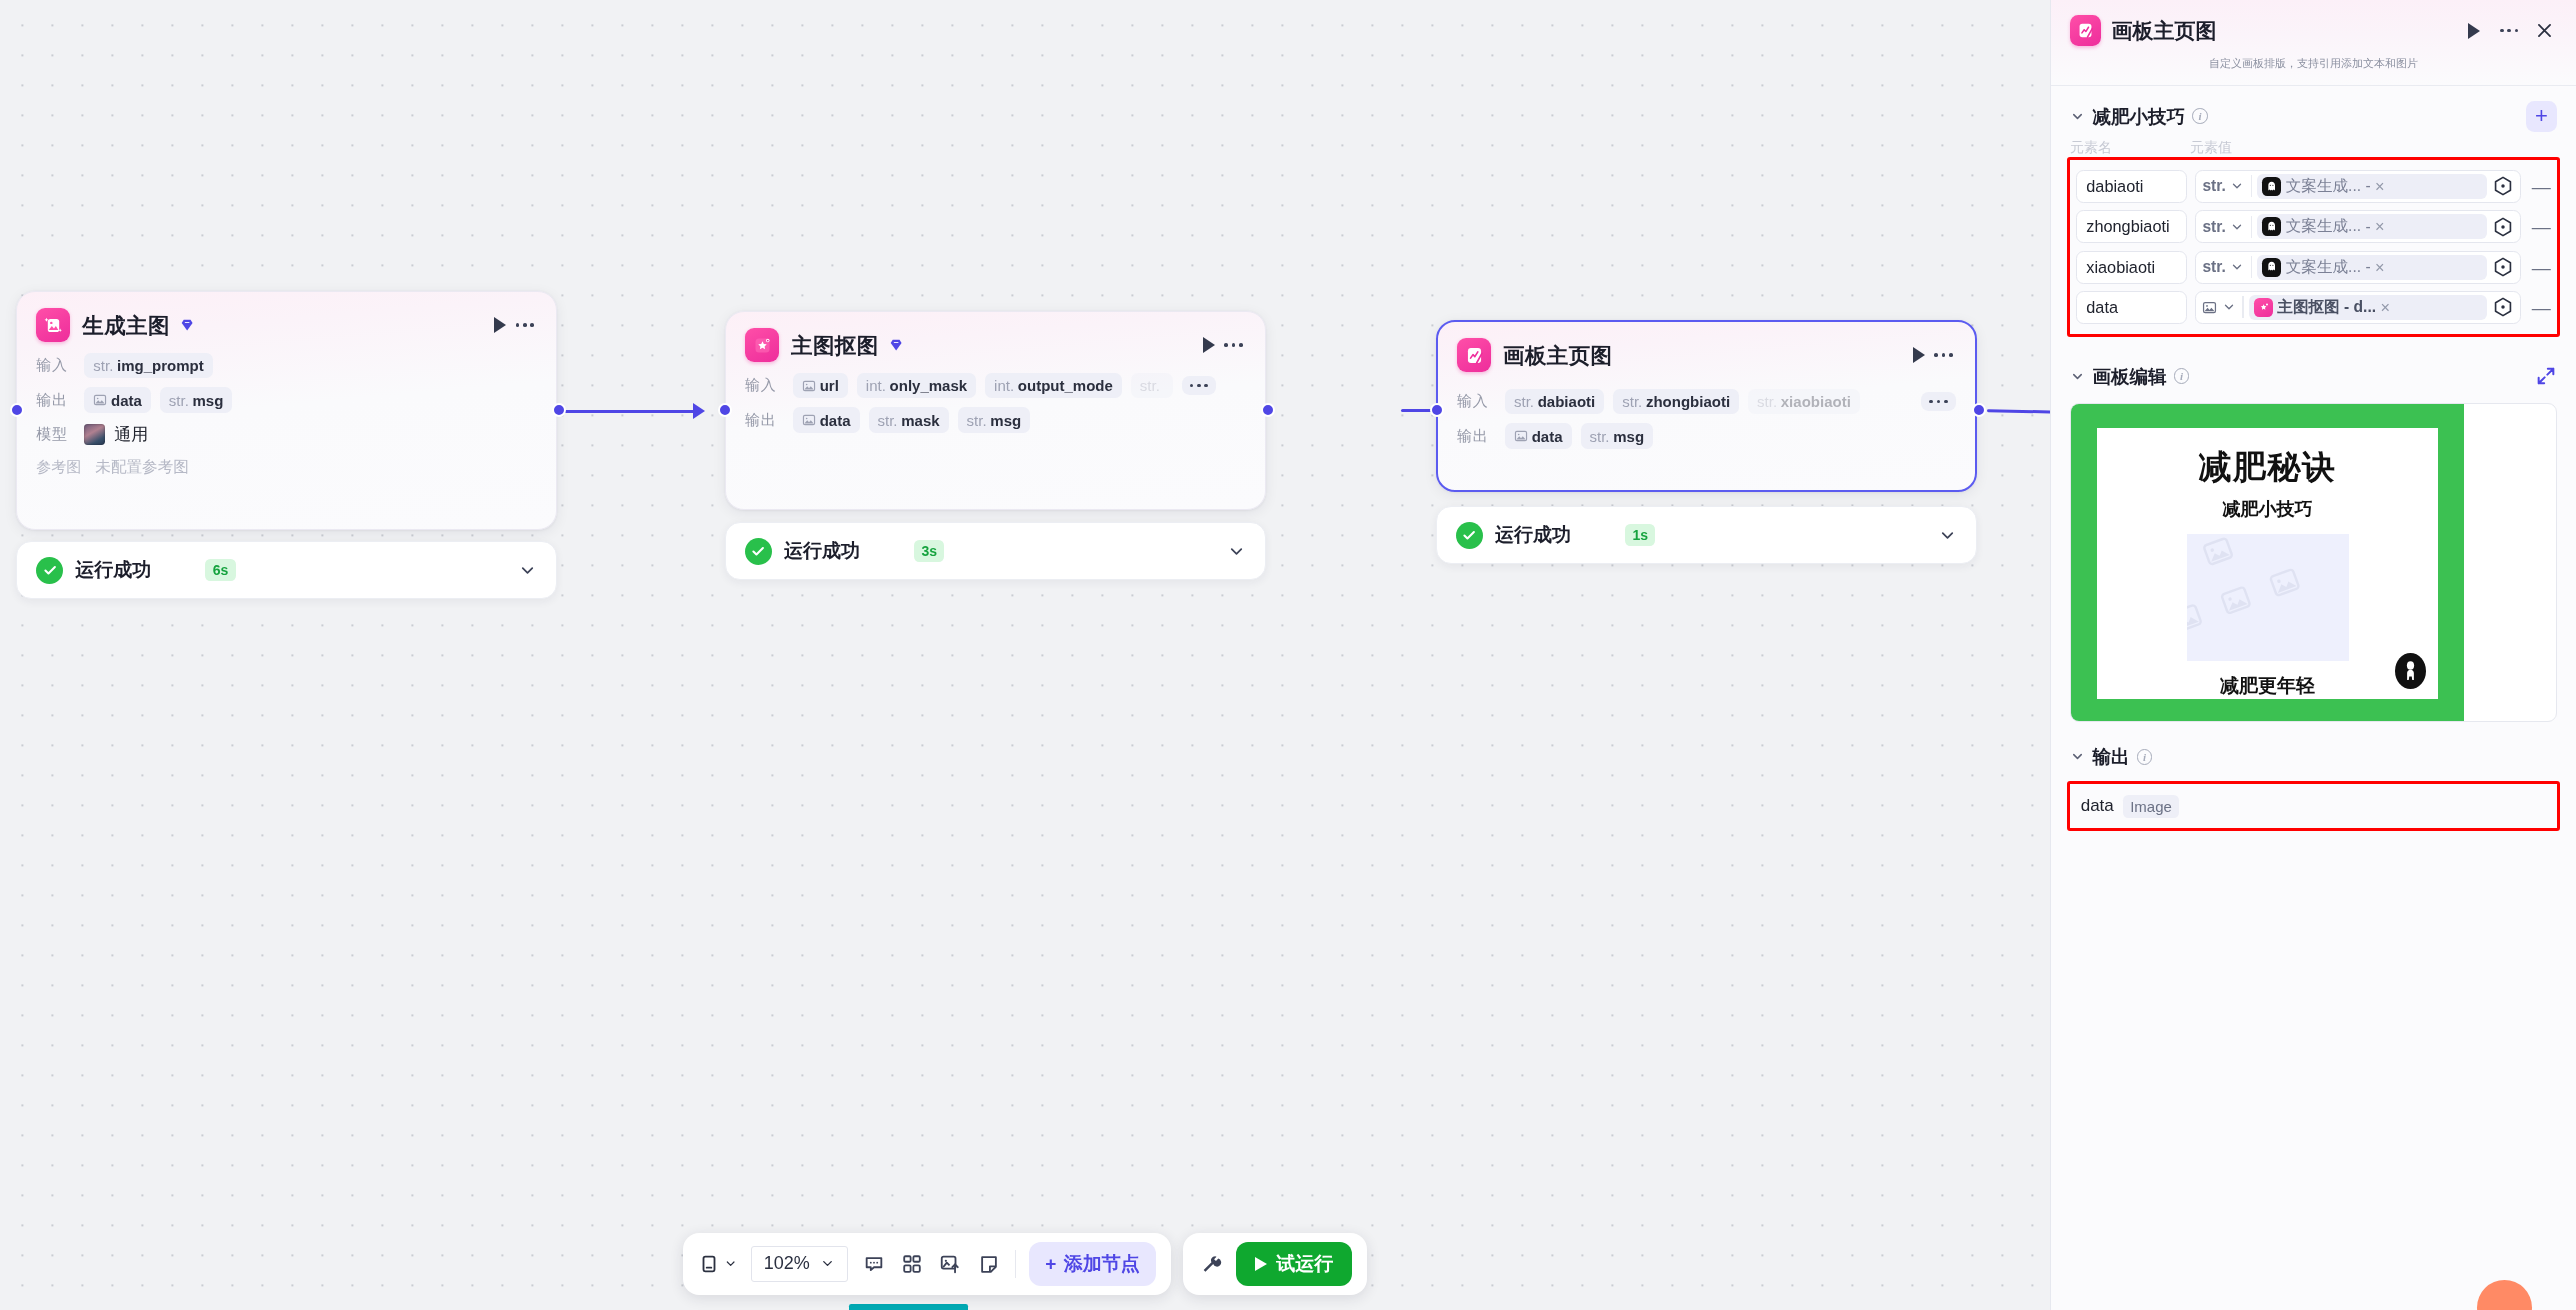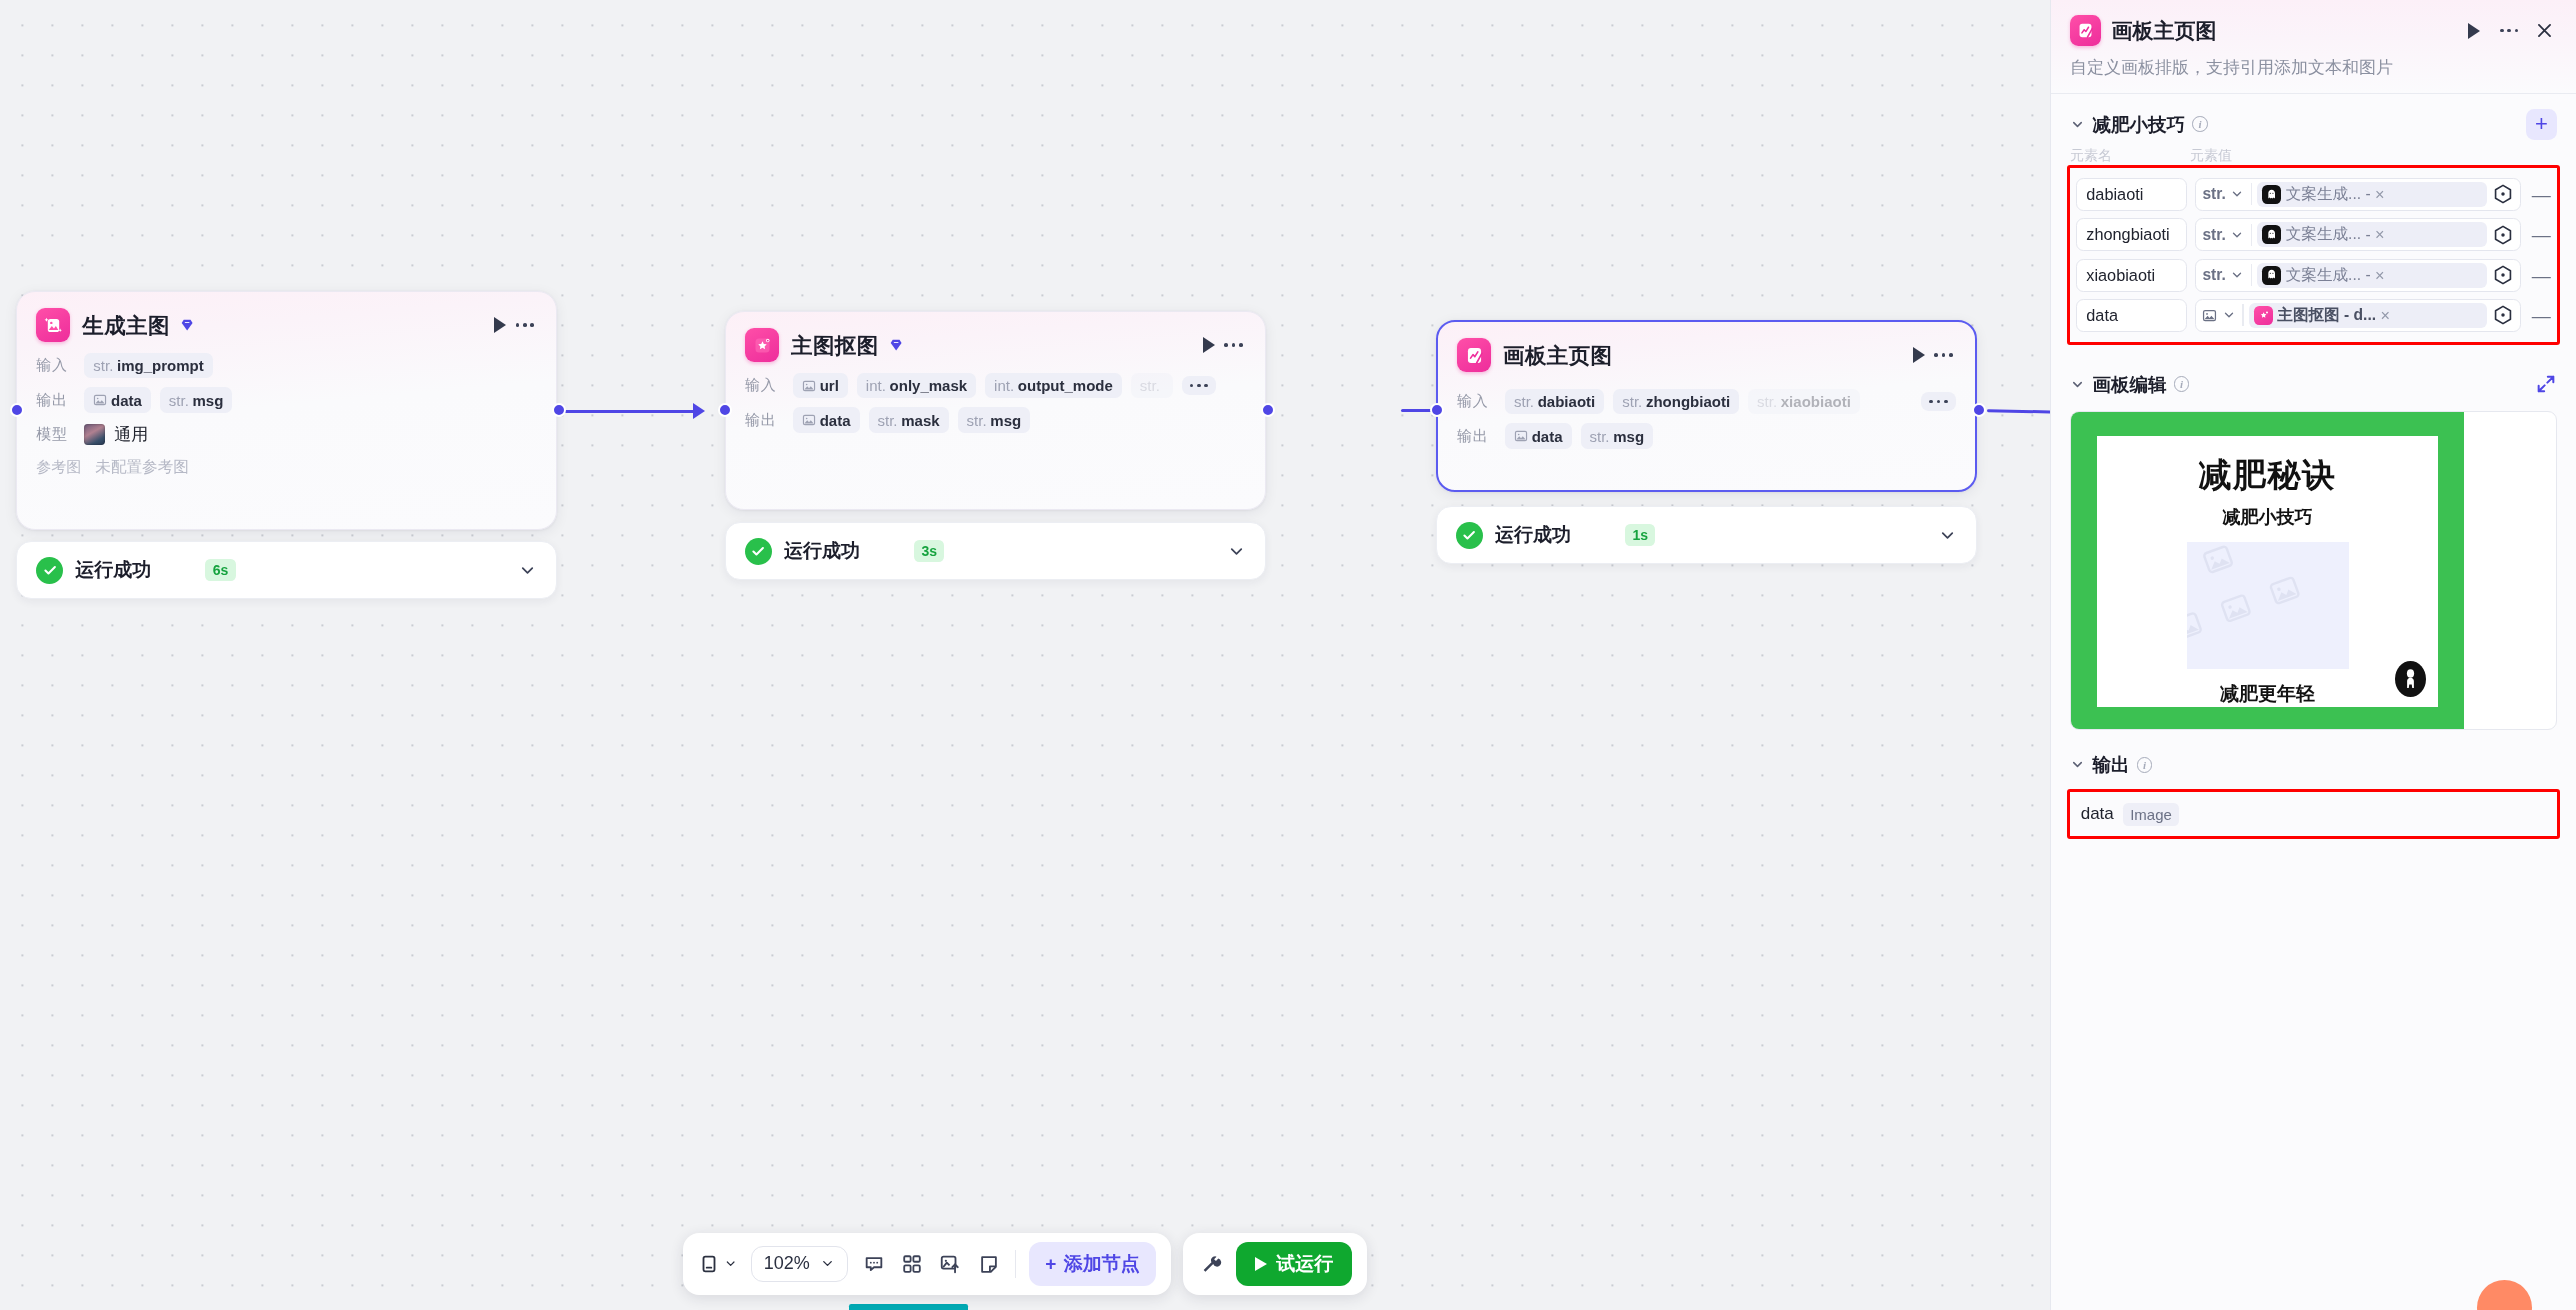--- a/index.html
+++ b/index.html
@@ -134,21 +134,21 @@
     pointer-events: none;
   }
   .toolbar, .toolbar2 {
     background: #ffffff; border-radius: 16.3px;
     box-shadow: 0 3px 13.3px rgba(30,30,60,.12);
     display: flex; align-items: center; gap: 13.3px; padding: 9px 15px;
     pointer-events: auto;
   }
   .tb-device { display:flex; align-items:center; gap: 4.4px; color:#2b3040;}
   .tb-zoom {
-    border: 1.1px solid #e2e4ec; border-radius: 12px;
+    border: 1.1px solid #e2e4ec; border-radius: 3px;
     display:flex; align-items:center; gap: 10.4px; padding: 6.7px 12px;
   }
   .tb-zoom .zv { font-size: 18px; color:#2b3040; font-weight:500;}
   .tb-icon { width: 25px; height: 25px; color: #3c4257; display:flex; align-items:center; justify-content:center;}
   .tb-sep { width: 1.1px; height: 28px; background: #e6e8ef; }
   .tb-add {
     background: #e8e7fe; color: #4f46e5; border-radius: 12px;
     display:flex; align-items:center; gap: 7.4px; padding: 9px 16.3px;
     font-size: 19px; font-weight: 700;
   }
@@ -177,21 +177,21 @@
   }
   .panel-head { display:flex; align-items:center; }
   .panel-icon {
     width: 31px; height: 31px; border-radius: 8.2px; flex:none;
     background: linear-gradient(150deg,#ff4fa8 0%, #f43aa0 60%, #ee2e9c 100%);
     display:flex; align-items:center; justify-content:center;
     box-shadow: 0 1.5px 3.7px rgba(240,60,160,.30);
   }
   .panel-icon svg { width: 19px; height: 19px; }
   .panel-title { font-size: 21px; font-weight: 700; color:#1c1e2b; margin-left: 10.4px; }
-  .panel-sub { font-size: 17px; color: #8b90a0; padding: 10.4px 0 13.3px 0; }
+  .panel-sub { font-size: 11px; color: #8b90a0; padding: 10.4px 0 13.3px 0; text-align: center; }
   .panel-divider { height: 1.1px; background: #e9ebf1; }
 
   .section-head {
     display:flex; align-items:center; padding: 15px 19px 4.4px 19px; gap: 7.4px;
   }
   .section-chev { width: 15px; height: 15px; color:#5c6175; flex:none;}
   .section-title { font-size: 18.5px; font-weight: 700; color: #1c1e2b; }
   .info-i {
     width: 15.6px; height: 15.6px; border-radius:50%; border:1.2px solid #a6abba;
     color:#a6abba; font-size:11px; display:flex; align-items:center; justify-content:center;

